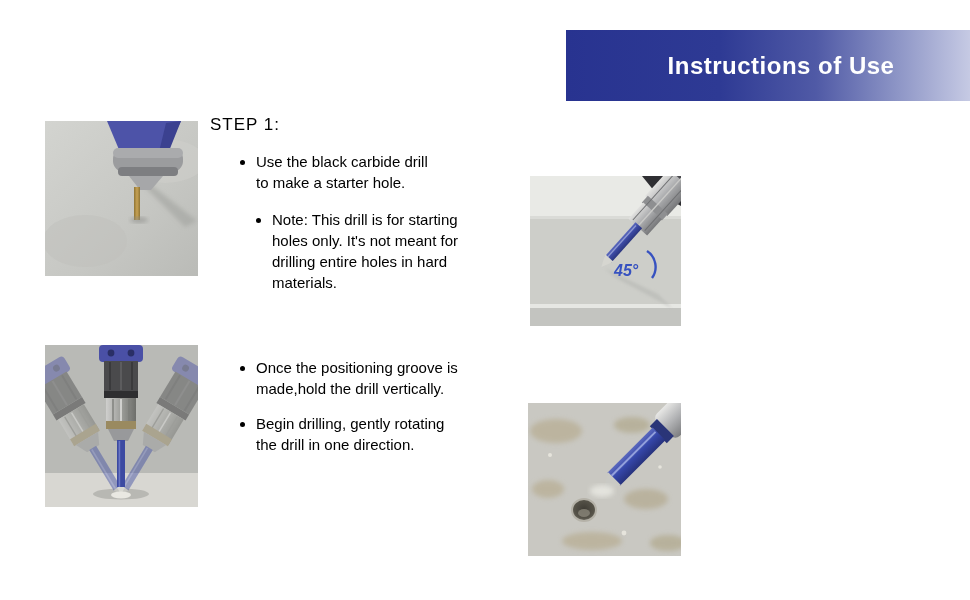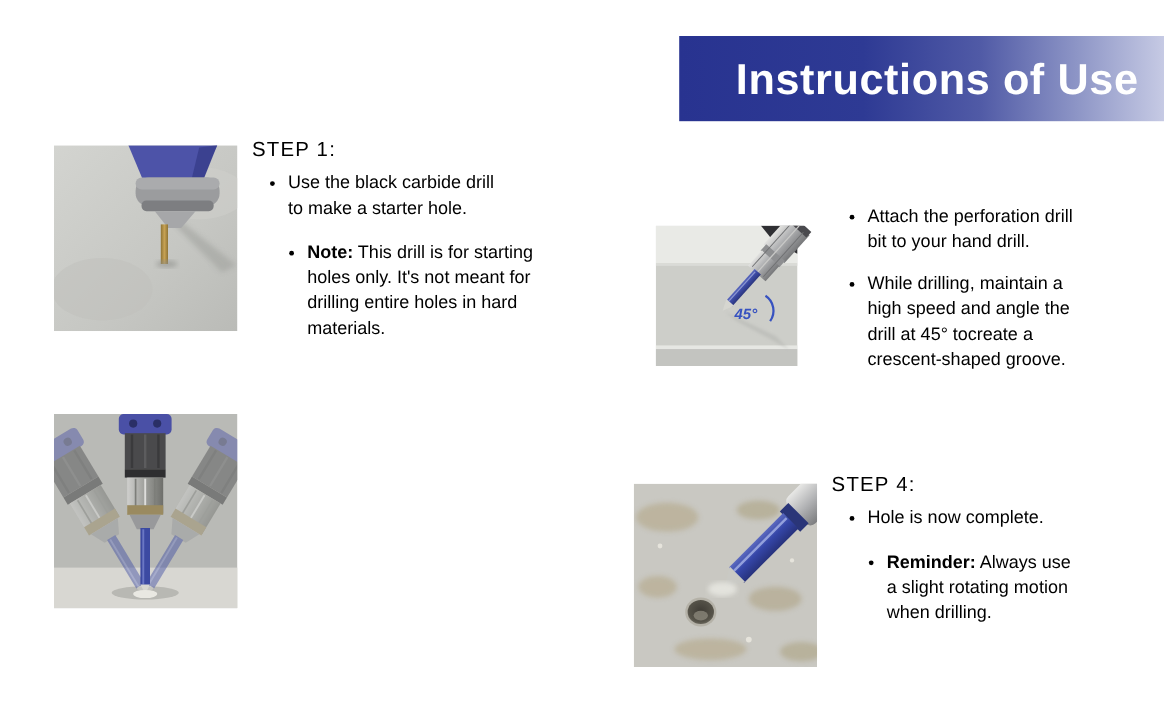--- a/index.html
+++ b/index.html
@@ -7,44 +7,44 @@
     position:relative;width:970px;height:600px;background:#ffffff;overflow:hidden;
     font-family:"Liberation Sans",sans-serif;color:#111;
   }
   
   .banner{
     position:absolute;left:566px;top:30px;width:404px;height:71px;
     background:linear-gradient(90deg,#283390 0%,#2e3a94 38%,#505aa6 62%,#8d95c6 82%,#c6cae4 100%);
     display:flex;align-items:center;justify-content:center;
   }
   .banner-text{
-    color:#ffffff;font-size:36px;font-weight:700;letter-spacing:.5px;
+    color:#ffffff;font-size:24px;font-weight:700;letter-spacing:.5px;
     padding-left:26px;white-space:nowrap;
   }
   
   .step{position:absolute;}
   .step-title{
     margin:0 0 7px 0;font-size:17px;font-weight:400;letter-spacing:1px;color:#000;
   }
-  .step ul{list-style:disc;margin:0;padding-left:30px;}
+  .step ul{list-style:disc;margin:16px;padding-left:30px;}
   .step li{
     font-size:15px;line-height:21px;color:#000;margin-bottom:14px;
   }
   .step li:last-child{margin-bottom:0;}
   .step li.nested{margin-left:16px;margin-top:16px;}
-  .b{font-weight:700;text-align:center;}
+  .b{font-weight:400;text-align:center;}
   .t{white-space:pre-line;}
   .step1{left:210px;top:115px;}
   .step2{left:693px;top:170px;}
   .step3{left:210px;top:341px;}
   .step4{left:693px;top:394px;}
   
   .photo{position:absolute;overflow:hidden;}
   .img1{left:45px;top:121px;width:153px;height:155px;}
-  .img2{left:530px;top:176px;width:151px;height:117px;margin-top:12px;}
+  .img2{left:530px;top:176px;width:151px;height:150px;}
   .img3{left:45px;top:345px;width:153px;height:162px;}
   .img4{left:528px;top:403px;width:153px;height:153px;}
   .photo svg{display:block;width:100%;height:100%;}
 </style>
 </head>
 <body>
 
 <div class="canvas">
 
   <div class="banner">
@@ -134,28 +134,20 @@
         <polygon points="68.5,80 79.5,80 74,92" fill="#d6d6d0"></polygon>
       </g>
       <g>
         <text x="84" y="100" font-family="Liberation Sans, sans-serif" font-size="16" font-weight="700" font-style="italic" fill="#3752c0">45°</text>
         <path d="M 117 75 a 19 19 0 0 1 5 27" fill="none" stroke="#3752c0" stroke-width="2.4"></path>
       </g>
     </svg>
   </div>
 
   <section class="step step2">
-    <ul>
-      <li><span class="b"></span><span class="t">Attach the perforation drill
-bit to your hand drill.</span></li>
-      <li><span class="b"></span><span class="t">While drilling, maintain a
-high speed and angle the
-drill at 45° tocreate a
-crescent-shaped groove.</span></li>
-    </ul>
   </section>
 
   <div class="photo img3">
     <svg viewBox="0 0 153 162">
       <defs>
         <linearGradient id="g3ch" x1="0" y1="0" x2="1" y2="0">
           <stop offset="0" stop-color="#cfcfcd"></stop>
             <stop offset="0.5" stop-color="#9d9e9a"></stop>
             <stop offset="1" stop-color="#6e6f6b"></stop>
         </linearGradient>
@@ -183,20 +175,26 @@
       <rect x="0" y="128" width="153" height="34" fill="#d8d7d2"></rect>
       <ellipse cx="76" cy="149" rx="28" ry="5.5" fill="#a3a39f" opacity="0.6"></ellipse>
       <use href="#drill3" transform="rotate(-31 76 150)" opacity="0.45"></use>
       <use href="#drill3" transform="rotate(31 76 150)" opacity="0.45"></use>
       <use href="#drill3"></use>
       <ellipse cx="76" cy="150" rx="10" ry="3.4" fill="#e9e8e2"></ellipse>
     </svg>
   </div>
 
   <section class="step step3">
+    <ul>
+      <li><span class="b"></span><span class="t">Once the positioning groove is
+made,hold the drill vertically.</span></li>
+      <li><span class="b"></span><span class="t">Begin drilling, gently rotating
+the drill in one direction.</span></li>
+    </ul>
   </section>
 
   <div class="photo img4">
     <svg viewBox="0 0 153 153">
       <defs>
         <linearGradient id="g4ch" x1="0" y1="0" x2="1" y2="0">
           <stop offset="0" stop-color="#e8e8e6"></stop>
             <stop offset="0.5" stop-color="#b2b3b5"></stop>
             <stop offset="1" stop-color="#7c7d7f"></stop>
         </linearGradient>
@@ -235,22 +233,15 @@
         <rect x="66" y="0" width="24" height="10" fill="#2a3578"></rect>
         <rect x="69" y="9" width="18" height="64" fill="url(#g4bit)"></rect>
         <line x1="74" y1="10" x2="74" y2="72" stroke="#93a0dc" stroke-width="2"></line>
         <polygon points="69,72 87,72 78,87" fill="#c9c9c4"></polygon>
       </g>
       <ellipse cx="74" cy="88" rx="12" ry="6" fill="#e8e8e2" opacity="0.85" filter="url(#blur4)"></ellipse>
     </svg>
   </div>
 
   <section class="step step4">
-    <h3 class="step-title">STEP 4:</h3>
-    <ul>
-      <li><span class="b"></span><span class="t">Hole is now complete.</span></li>
-      <li class="nested"><span class="b">Reminder:</span><span class="t"> Always use
-a slight rotating motion
-when drilling.</span></li>
-    </ul>
   </section>
 
 </div>
 
 </body></html>

